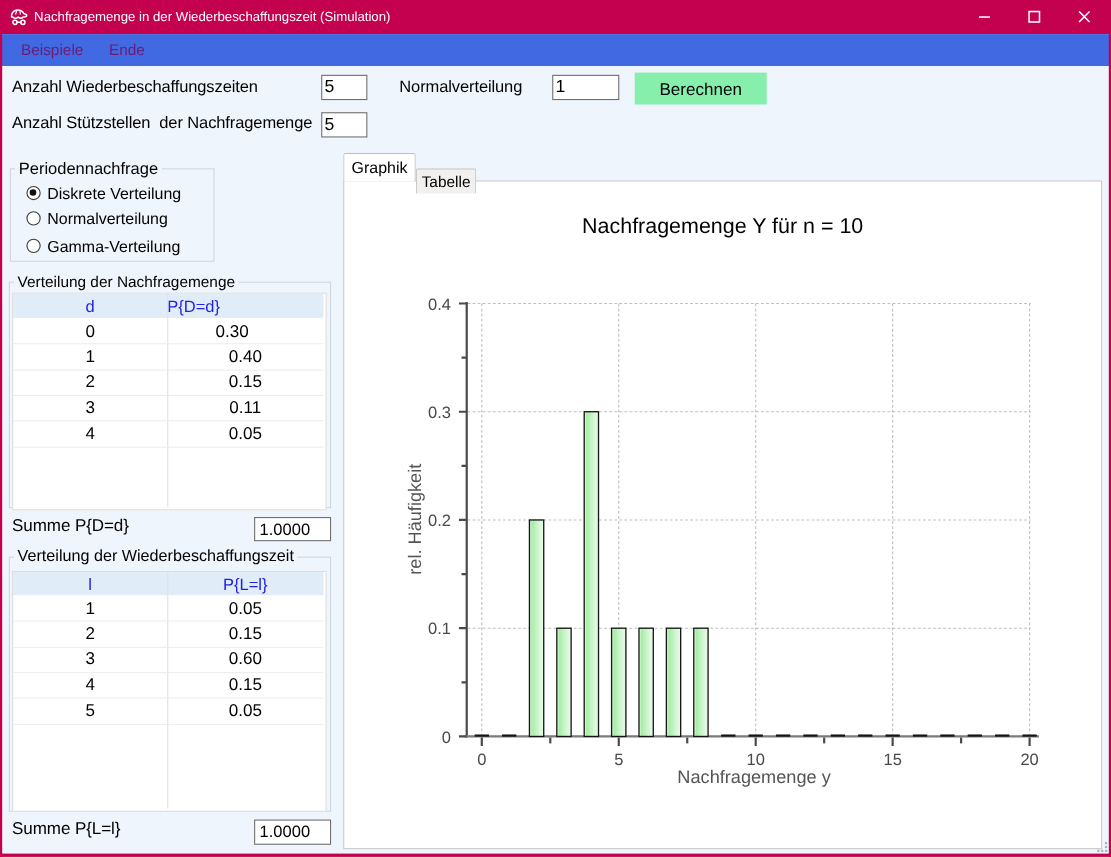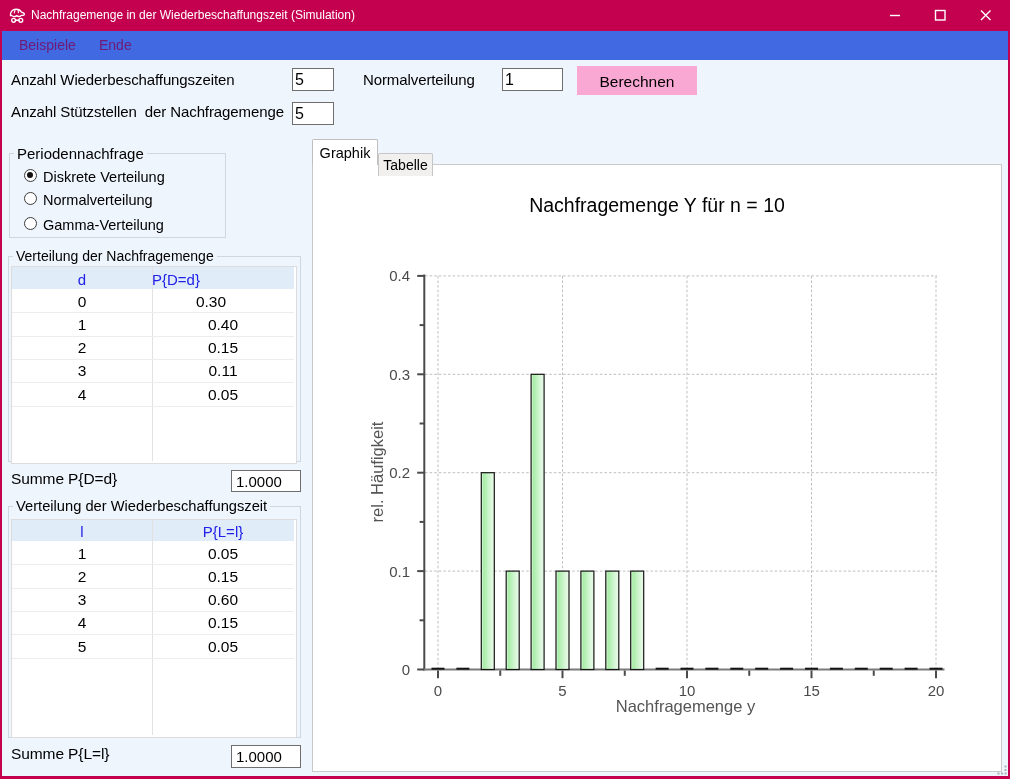--- a/index.html
+++ b/index.html
@@ -9,21 +9,21 @@
 .titlebar{left:0;top:0;width:1010px;height:31px;background:#C4014F;}
 .titletext{left:31px;top:7.5px;font-size:12px;color:#fff;white-space:nowrap;}
 .menubar{left:0;top:31px;width:1010px;height:28.5px;background:#4169E1;}
 .menuitem{top:37px;font-size:14px;color:#701a75;}
 .borderL{left:0;top:31px;width:2px;height:748px;background:#C4014F;}
 .borderR{left:1008px;top:31px;width:2px;height:748px;background:#C4014F;}
 .borderB{left:0;top:776px;width:1010px;height:3px;background:#C4014F;}
 .lbl{font-size:15px;letter-spacing:-0.1px;color:#000;white-space:nowrap;}
 .tb{background:#fff;border:1px solid #6e6e6e;font-size:15px;color:#000;
   padding:0 0 0 2px;box-sizing:border-box;line-height:21px;}
-.btn{left:577px;top:66px;width:120px;height:29px;background:#f9a8d4;
+.btn{left:577px;top:66px;width:120px;height:29px;background:#86efac;
   font-size:15.5px;text-align:center;line-height:31px;}
 fieldset{position:absolute;margin:0;padding:0;border:1px solid #CDD7E0;
   background:transparent;box-sizing:border-box;}
 legend{font-size:15px;color:#000;margin-left:4px;padding:0 3px;white-space:nowrap;}
 .radio{width:13px;height:13px;border:1.6px solid #3c3c3c;border-radius:50%;
   background:#fff;box-sizing:border-box;}
 .radio.sel::after{content:"";position:absolute;left:1.9px;top:1.9px;width:6px;height:6px;
   border-radius:50%;background:#111;}
 .rlbl{font-size:14.5px;color:#000;white-space:nowrap;}
 .grid{background:#fff;border:1px solid #DCDCDC;}
@@ -68,21 +68,21 @@
 <div class="abs menuitem" style="left:99px">Ende</div>
 
 <div class="abs lbl" style="left:11px;top:71px">Anzahl Wiederbeschaffungszeiten</div>
 <div class="abs tb" style="left:292px;top:68px;width:42px;height:23px;font-size:16px">5</div>
 <div class="abs lbl" style="left:363px;top:71px">Normalverteilung</div>
 <div class="abs tb" style="left:502px;top:68px;width:61px;height:23px;font-size:16px">1</div>
 <div class="abs btn">Berechnen</div>
 <div class="abs lbl" style="left:11px;top:103px">Anzahl Stützstellen&nbsp; der Nachfragemenge</div>
 <div class="abs tb" style="left:292px;top:102px;width:42px;height:23px;font-size:16px">5</div>
 
-<fieldset style="left:9px;top:145px;width:217px;height:93px">
+<fieldset style="left:9px;top:145px;width:186px;height:93px">
   <legend style="font-size:15px">Periodennachfrage</legend>
 </fieldset>
 <div class="abs radio sel" style="left:24px;top:169px"></div>
 <div class="abs rlbl" style="left:43px;top:169px">Diskrete Verteilung</div>
 <div class="abs radio" style="left:24px;top:192px"></div>
 <div class="abs rlbl" style="left:43px;top:192px">Normalverteilung</div>
 <div class="abs radio" style="left:24px;top:217px"></div>
 <div class="abs rlbl" style="left:43px;top:217px">Gamma-Verteilung</div>
 
 <fieldset style="left:8px;top:248px;width:293px;height:214px">

